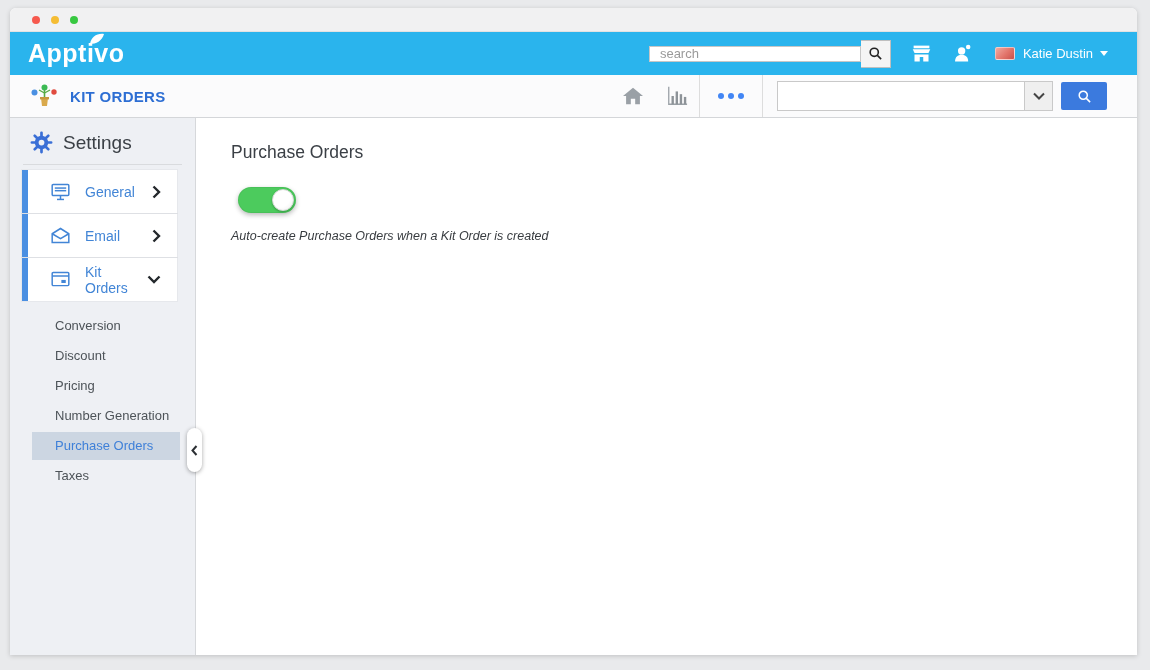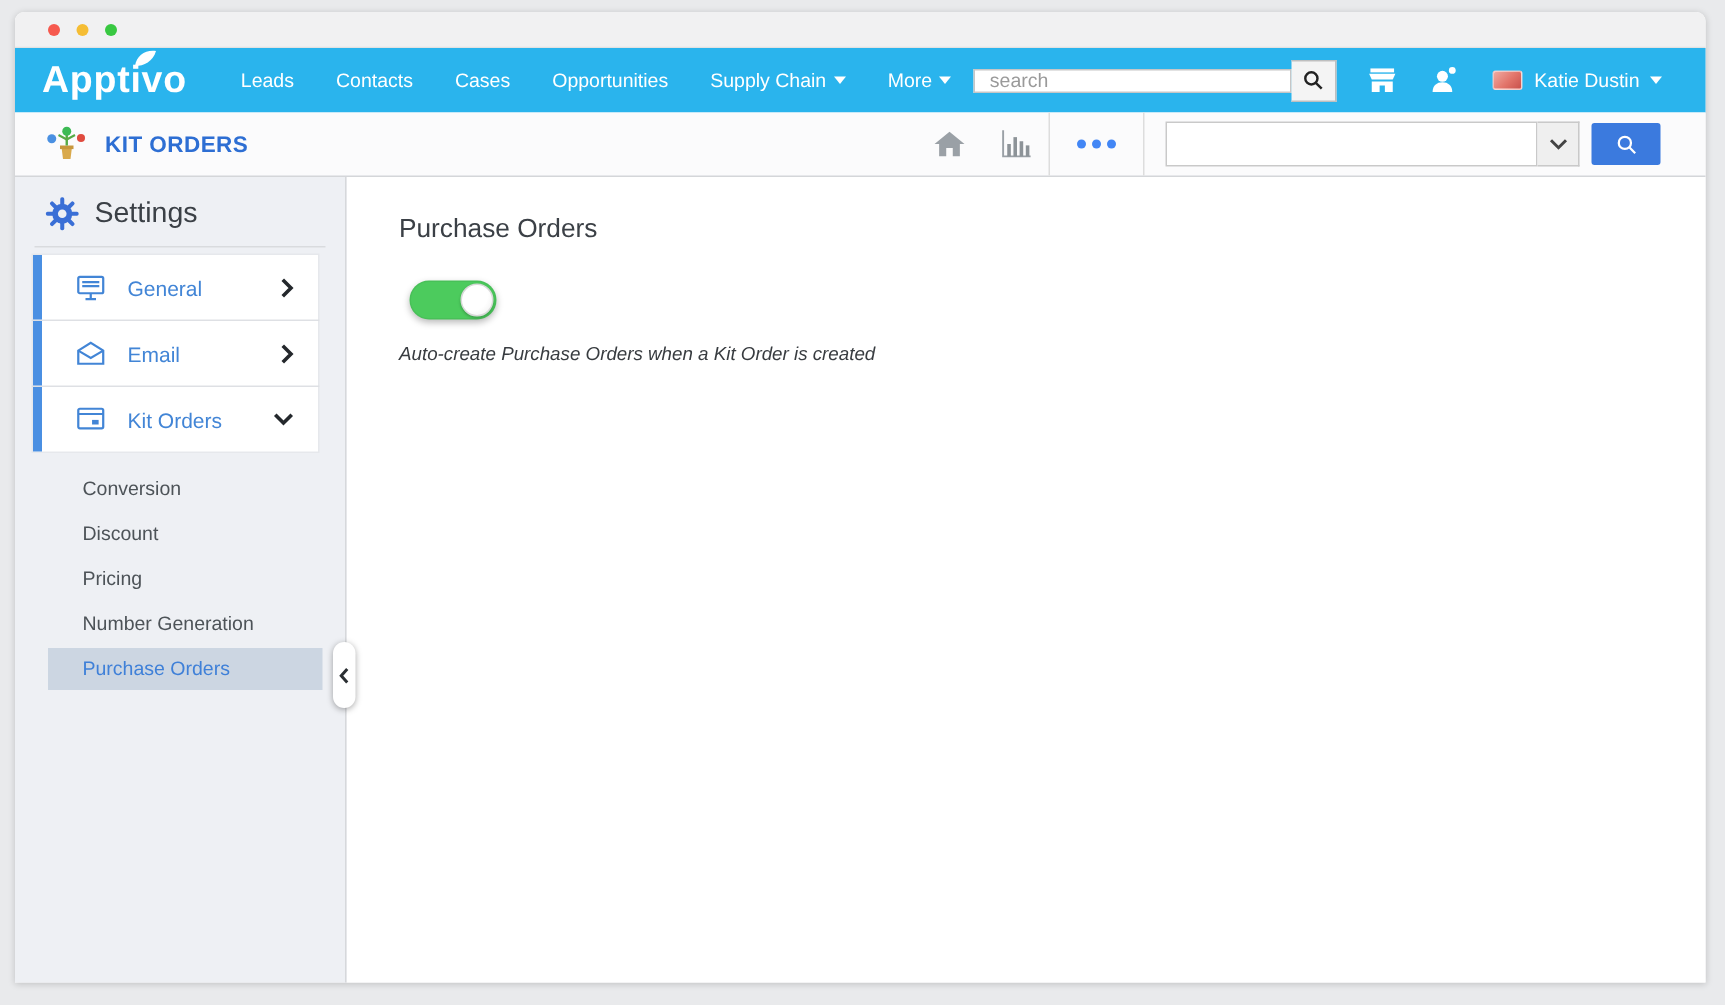--- a/index.html
+++ b/index.html
@@ -15,21 +15,21 @@
 
   
   .chrome { height:24px; background:#f1f1f2; border-radius:6px 6px 0 0;
             display:flex; align-items:center; padding-left:22px; gap:11px;
             border-bottom:1px solid #e2e2e2; flex:0 0 auto; }
   .tl { width:8px; height:8px; border-radius:50%; display:inline-block; }
   .tl.red { background:#f6594e; } .tl.yellow { background:#f5bd34; } .tl.green { background:#38c841; }
 
   
   .nav { height:43px; background:#2ab4ed; display:flex; align-items:center;
-         padding:0 29px 0 18px; color:#fff; flex:0 0 auto; }
+         padding:0 29px 0 18px; color:#fff; flex:0 0 auto;gap:29px; }
   .logo { position:relative; font-size:25px; font-weight:bold; letter-spacing:.5px; cursor:pointer; }
   .logo .leaf { position:absolute; top:-6px; left:61px; }
   .navmenu { display:flex; align-items:center; margin-left:22px; gap:0; }
   .navmenu a { color:#fff; font-size:13px; text-decoration:none; padding:6px 14px; display:flex; align-items:center; gap:5px; cursor:pointer; white-space:nowrap; }
   .caret { width:0; height:0; border-left:4px solid transparent; border-right:4px solid transparent; border-top:5px solid #fff; display:inline-block; }
   .nav-right { margin-left:auto; display:flex; align-items:center; }
   .gsearch { width:212px; height:16px; border:1px solid #c6c6c6; background:#fff; padding:0 10px; font-size:13px; color:#333; outline:none; }
   .gsearch::placeholder { color:#9a9a9a; }
   .gsearch-btn { width:30px; height:28px; background:#f4f4f4; border:1px solid #bfbfbf; border-left:none; display:flex; align-items:center; justify-content:center; cursor:pointer; }
   .nav-ico { margin-left:20px; display:flex; align-items:center; cursor:pointer; }
@@ -48,21 +48,21 @@
   .ab-ic { display:flex; align-items:center; justify-content:center; width:44px; height:100%; cursor:pointer; }
   .vsep { width:1px; height:100%; background:#ddd; }
   .dots { display:flex; gap:4px; padding:0 18px; align-items:center; height:100%; cursor:pointer; }
   .dots i { width:6px; height:6px; border-radius:50%; background:#4286f5; display:block; }
   .absearch { width:248px; height:30px; border:1px solid #c9c9c9; background:#fff; margin-left:14px; outline:none; padding:0 8px; font-size:13px; }
   .chev-box { width:28px; height:30px; background:#efefef; border:1px solid #c9c9c9; border-left:none; display:flex; align-items:center; justify-content:center; cursor:pointer; }
   .blue-btn { width:46px; height:28px; background:#3b7ade; border:none; border-radius:2px; margin-left:8px; display:flex; align-items:center; justify-content:center; cursor:pointer; }
 
   
   .bodyrow { flex:1; display:flex; min-height:0; }
-  .sidebar { width:221px; background:#eef0f4; border-right:1px solid #d6d8db; position:relative; flex:0 0 auto; }
+  .sidebar { width:186px; background:#eef0f4; border-right:1px solid #d6d8db; position:relative; flex:0 0 auto; }
   .set-hdr { display:flex; align-items:center; gap:10px; padding:13px 0 0 20px; }
   .set-hdr .t { font-size:19px; color:#3b4046; }
   .set-div { border-top:1px solid #d9dbde; margin:10px 13px 0 13px; }
 
   .acc { margin-top:5px; }
   .acc-item { background:#fff; height:43px; margin:0 18px 1px 12px; position:relative;
               display:flex; align-items:center; cursor:pointer; box-shadow:0 0 0 1px rgba(0,0,0,.03);justify-content:center; }
   .acc-bar { position:absolute; left:0; top:0; bottom:0; width:6px; background:#4a8fe2; }
   .acc-ic { margin-left:28px; display:flex; align-items:center; }
   .acc-lbl { margin-left:14px; font-size:14px; color:#4285d6; }
@@ -97,42 +97,20 @@
     <span class="tl green"></span>
   </div>
 
   <div class="nav">
     <div class="logo">
       <span>Apptivo</span>
       <svg class="leaf" width="16" height="12" viewBox="0 0 16 12">
         <path d="M1 11 C2 4 8 0 15 1 C13 8 7 11 1 11 Z" fill="#ffffff"></path>
       </svg>
     </div>
-    <nav class="navmenu">
-      <a>
-          <span>Leads</span>
-        </a>
-      <a>
-          <span>Contacts</span>
-        </a>
-      <a>
-          <span>Cases</span>
-        </a>
-      <a>
-          <span>Opportunities</span>
-        </a>
-      <a>
-          <span>Supply Chain</span>
-          <span class="caret"></span>
-        </a>
-      <a>
-          <span>More</span>
-          <span class="caret"></span>
-        </a>
-    </nav>
     <div class="nav-right">
       <input class="gsearch" placeholder="search" style="">
       <button class="gsearch-btn">
         <svg width="15" height="15" viewBox="0 0 24 24" fill="none" stroke="#222" stroke-width="2.6">
           <circle cx="10" cy="10" r="6.5"></circle>
             <line x1="15" y1="15" x2="21" y2="21"></line>
         </svg>
       </button>
       <span class="nav-ico">
         <svg width="21" height="21" viewBox="0 0 24 24" fill="#ffffff">
@@ -278,20 +256,21 @@
           </span>
         </div>
       </div>
 
       <ul class="sublist">
         <li>Conversion</li>
         <li>Discount</li>
         <li>Pricing</li>
         <li>Number Generation</li>
         <li class="selected">Purchase Orders</li>
+        <li>Taxes</li>
       </ul>
 
       <div class="handle">
         <svg width="7" height="11" viewBox="0 0 7 11" fill="none" stroke="#2b2f33" stroke-width="2">
             <path d="M5.5 1 L1.5 5.5 L5.5 10"></path>
           </svg>
       </div>
     </aside>
 
     <main class="main">

